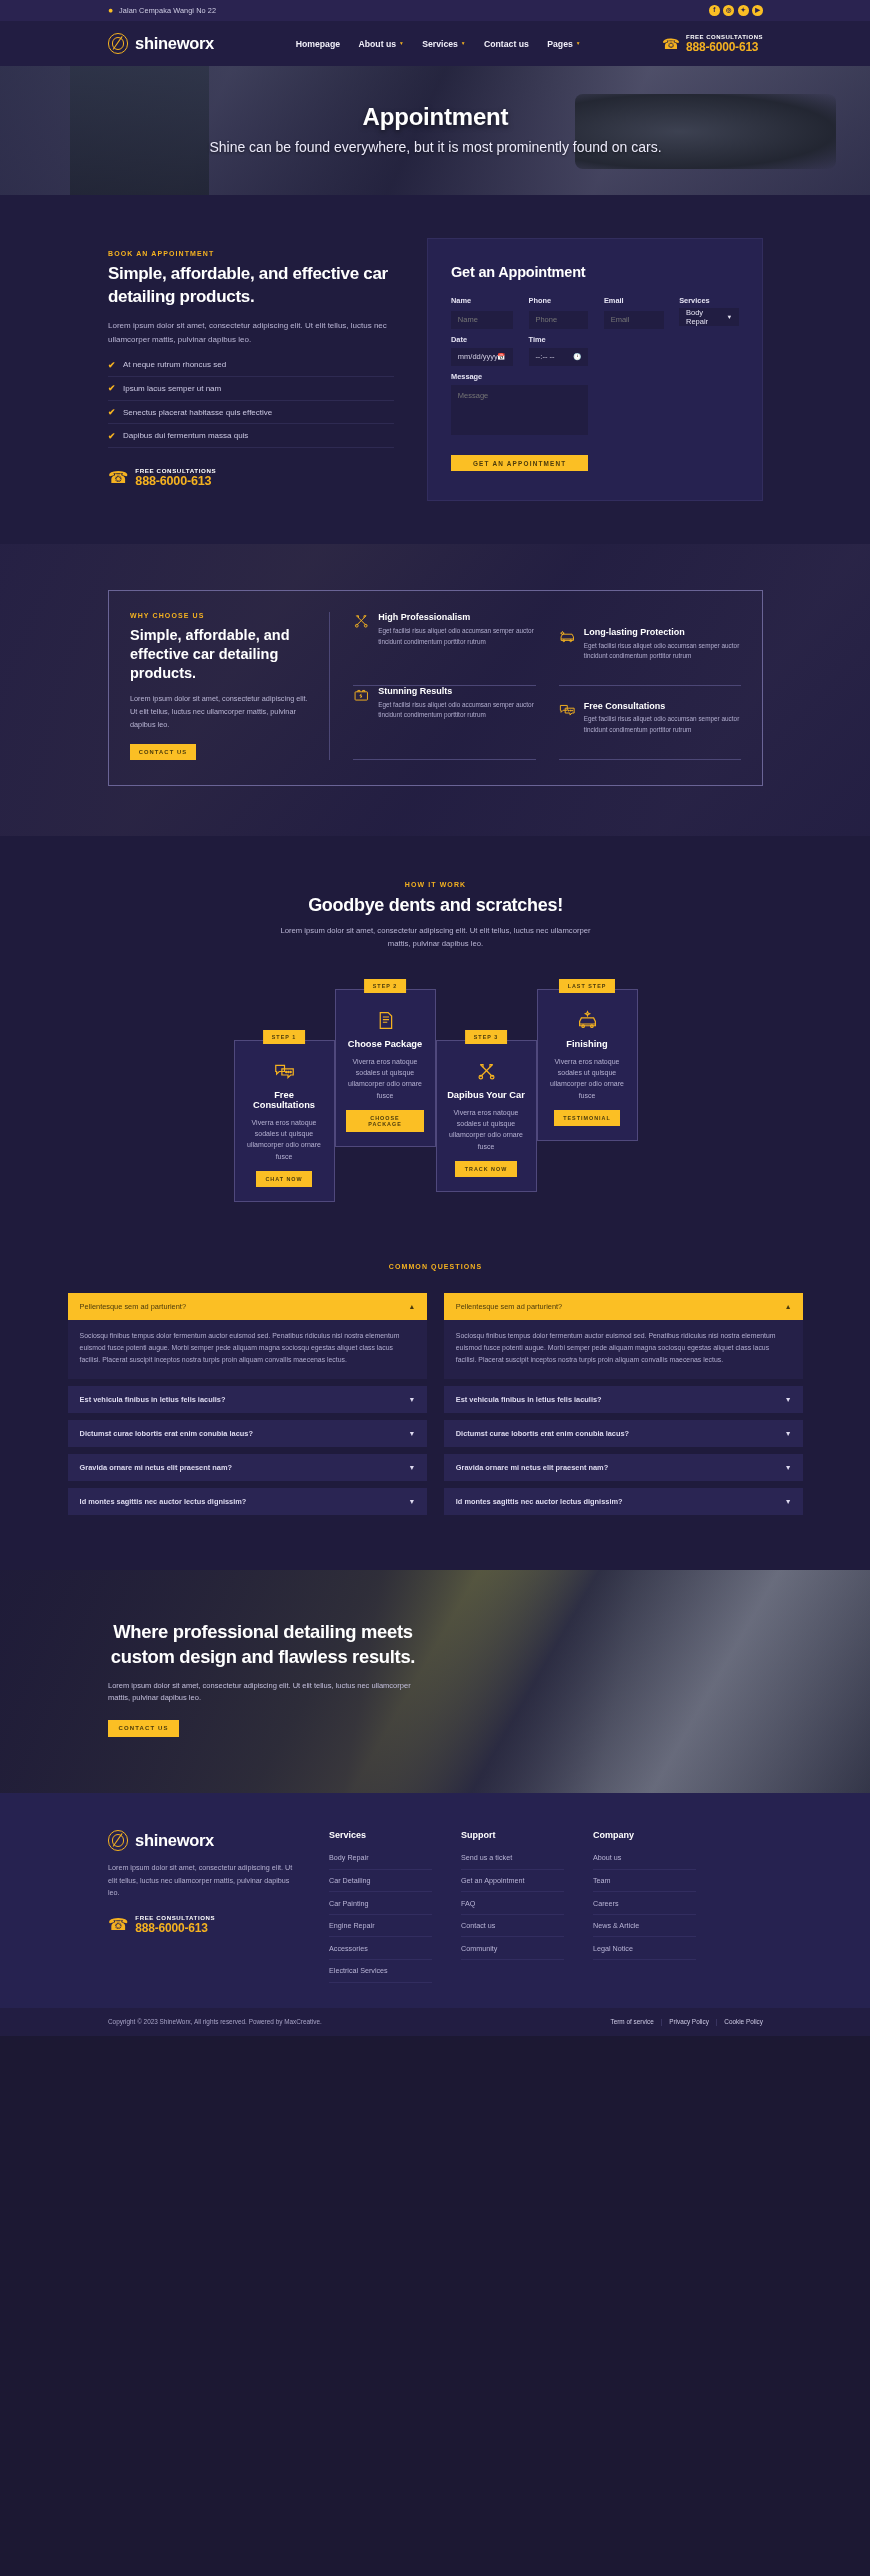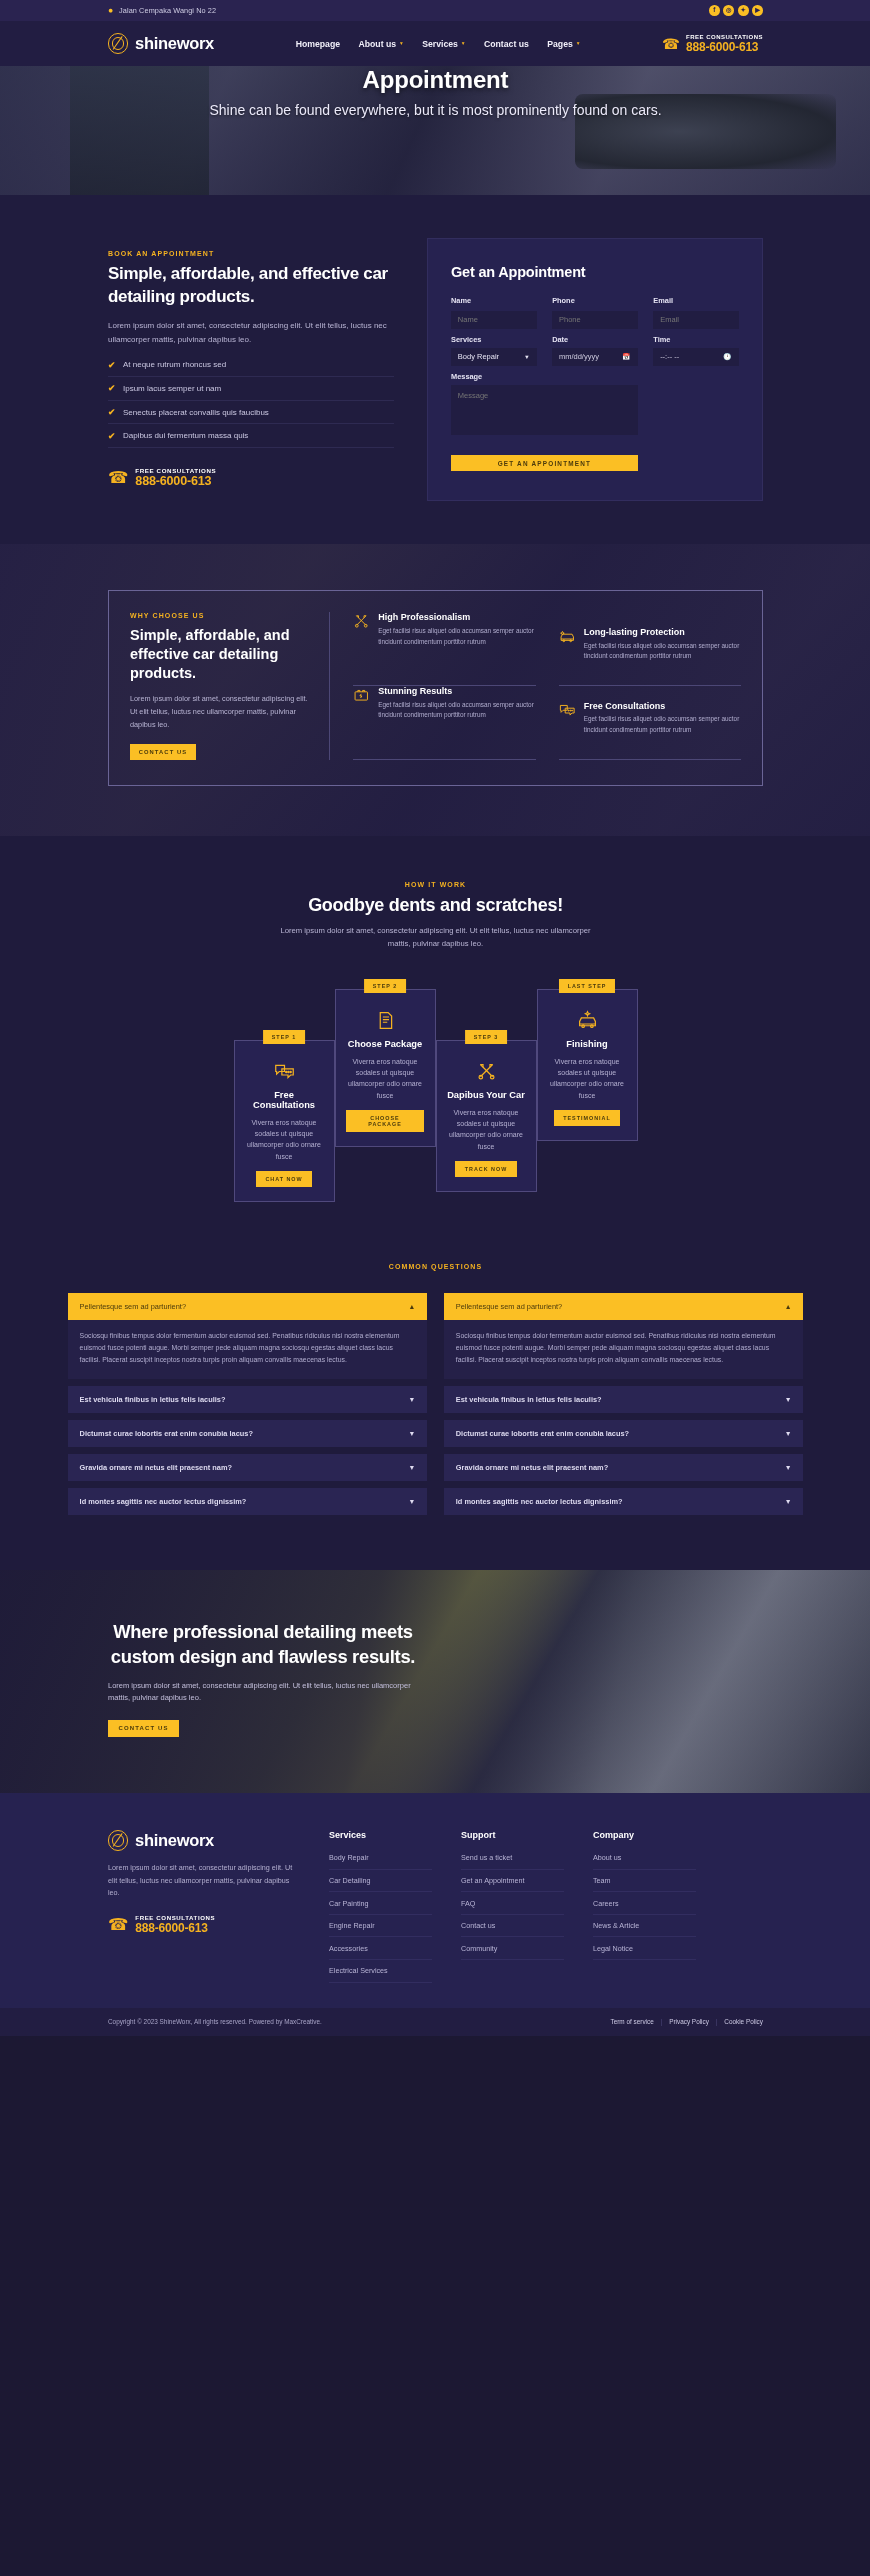--- a/index.html
+++ b/index.html
@@ -63,21 +63,21 @@
   .nav-phone-txt .lbl {
     font-size:6px; color:#fff; font-weight:bold; letter-spacing:0.5px;
   }
   .nav-phone-txt .num {
     font-size:12px; color:#f5b220; font-weight:bold; letter-spacing:-0.2px;
   }
 
   
   .hero {
     height:129px; position:relative; overflow:hidden;
-    display:flex; align-items:flex-start; justify-content:center;
+    display:flex; align-items:center; justify-content:center;
     background:
       linear-gradient(180deg, rgba(32,28,62,.62), rgba(32,28,62,.72)),
       linear-gradient(115deg,#4b5468 0%,#6f7888 25%,#2e3440 48%,#9aa2ae 70%,#5b6373 100%);
   }
   .hero::before {
     content:""; position:absolute; left:8%; top:0; width:16%; height:100%;
     background:linear-gradient(180deg,#2b3244,#1d222f); opacity:.75;
   }
   .hero::after {
     content:""; position:absolute; right:4%; top:22%; width:30%; height:58%;
@@ -130,21 +130,21 @@
 
   
   .form-card {
     flex:1; background:#262250; border:1px solid #322d5e;
     padding:25px 23px 29px;
   }
   .form-title {
     font-size:14.5px; font-weight:bold; color:#fff; letter-spacing:-0.2px;
   }
   .form-grid {
-    margin-top:15.5px; display:grid; grid-template-columns:1fr 1fr 1fr;
+    margin-top:15.5px; display:grid; grid-template-columns:1fr 1fr 1fr 1fr;
     gap:6.8px 15.5px;
   }
   .fld-label {
     font-size:7.4px; color:#e5e3f3; font-weight:bold; margin-bottom:3.9px;
   }
   .fld-input {
     width:100%; height:17.4px; background:#211d42; border:none;
     padding:0 6.8px; font-size:7.5px; color:#9a96ba;
     font-family:"Liberation Sans", sans-serif;
   }
@@ -381,21 +381,21 @@
         <div class="check-item">
             <span class="chk">✔</span>
             <span>At neque rutrum rhoncus sed</span>
           </div>
         <div class="check-item">
             <span class="chk">✔</span>
             <span>Ipsum lacus semper ut nam</span>
           </div>
         <div class="check-item">
             <span class="chk">✔</span>
-            <span>Senectus placerat convallis quis faucibus</span>
+            <span>Senectus placerat habitasse quis effective</span>
           </div>
         <div class="check-item">
             <span class="chk">✔</span>
             <span>Dapibus dui fermentum massa quis</span>
           </div>
       </div>
       <div class="appt-phone">
         <span class="ico">☎</span>
         <div>
           <div class="lbl">FREE CONSULTATIONS</div>

